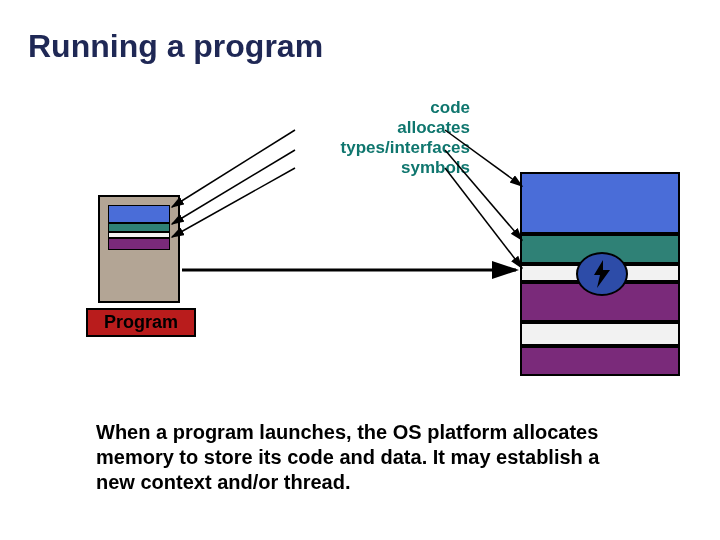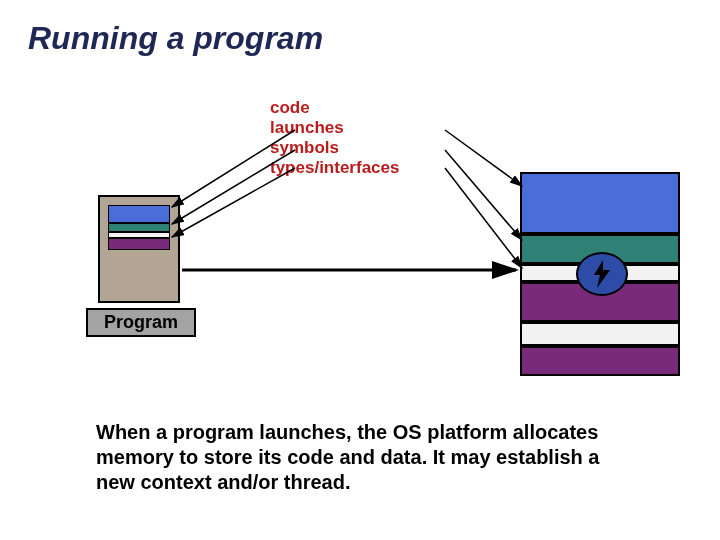--- a/index.html
+++ b/index.html
@@ -9,36 +9,35 @@
     height: 540px;
     background: #ffffff;
     font-family: Arial, Helvetica, sans-serif;
     color: #000;
     position: relative;
     overflow: hidden;
   }
   .title {
     position: absolute;
     left: 28px;
-    top: 20px;
+    top: 28px;
     font-size: 32px;
     font-weight: bold;
     color: #1f2855;
-    font-style: italic;
   }
   .codelist {
     position: absolute;
     left: 270px;
     top: 98px;
     width: 200px;
-    text-align: left;
+    text-align: right;
     font-size: 17px;
     line-height: 1.18;
     font-weight: bold;
-    color: #b91c1c;
+    color: #0f766e;
   }
   .program-box {
     position: absolute;
     left: 98px;
     top: 195px;
     width: 82px;
     height: 108px;
     background: #b3a595;
     border: 2px solid #000;
     box-sizing: border-box;
@@ -50,21 +49,21 @@
   .pb4 { top: 41px; height: 12px; background: #7a2a7a; }
 
   .program-label {
     position: absolute;
     left: 86px;
     top: 308px;
     width: 106px;
     text-align: center;
     font-weight: bold;
     font-size: 18px;
-    background: #a3a3a3;
+    background: #b91c1c;
     border: 2px solid #000;
     padding: 2px 0;
   }
 
   .mem-box {
     position: absolute;
     left: 520px;
     top: 172px;
     width: 160px;
     height: 204px;
@@ -117,23 +116,23 @@
     color: #000;
   }
 </style>
 </head>
 <body>
 
 <div class="title">Running a program</div>
 
 <div class="codelist">
   <div>code</div>
-  <div>launches</div>
+  <div>allocates</div>
+  <div>types/interfaces</div>
   <div>symbols</div>
-  <div>types/interfaces</div>
 </div>
 
 <div class="program-box">
   <div class="band pb1"></div>
   <div class="band pb2"></div>
   <div class="band pb3"></div>
   <div class="band pb4"></div>
 </div>
 
 <div class="program-label">Program</div>

